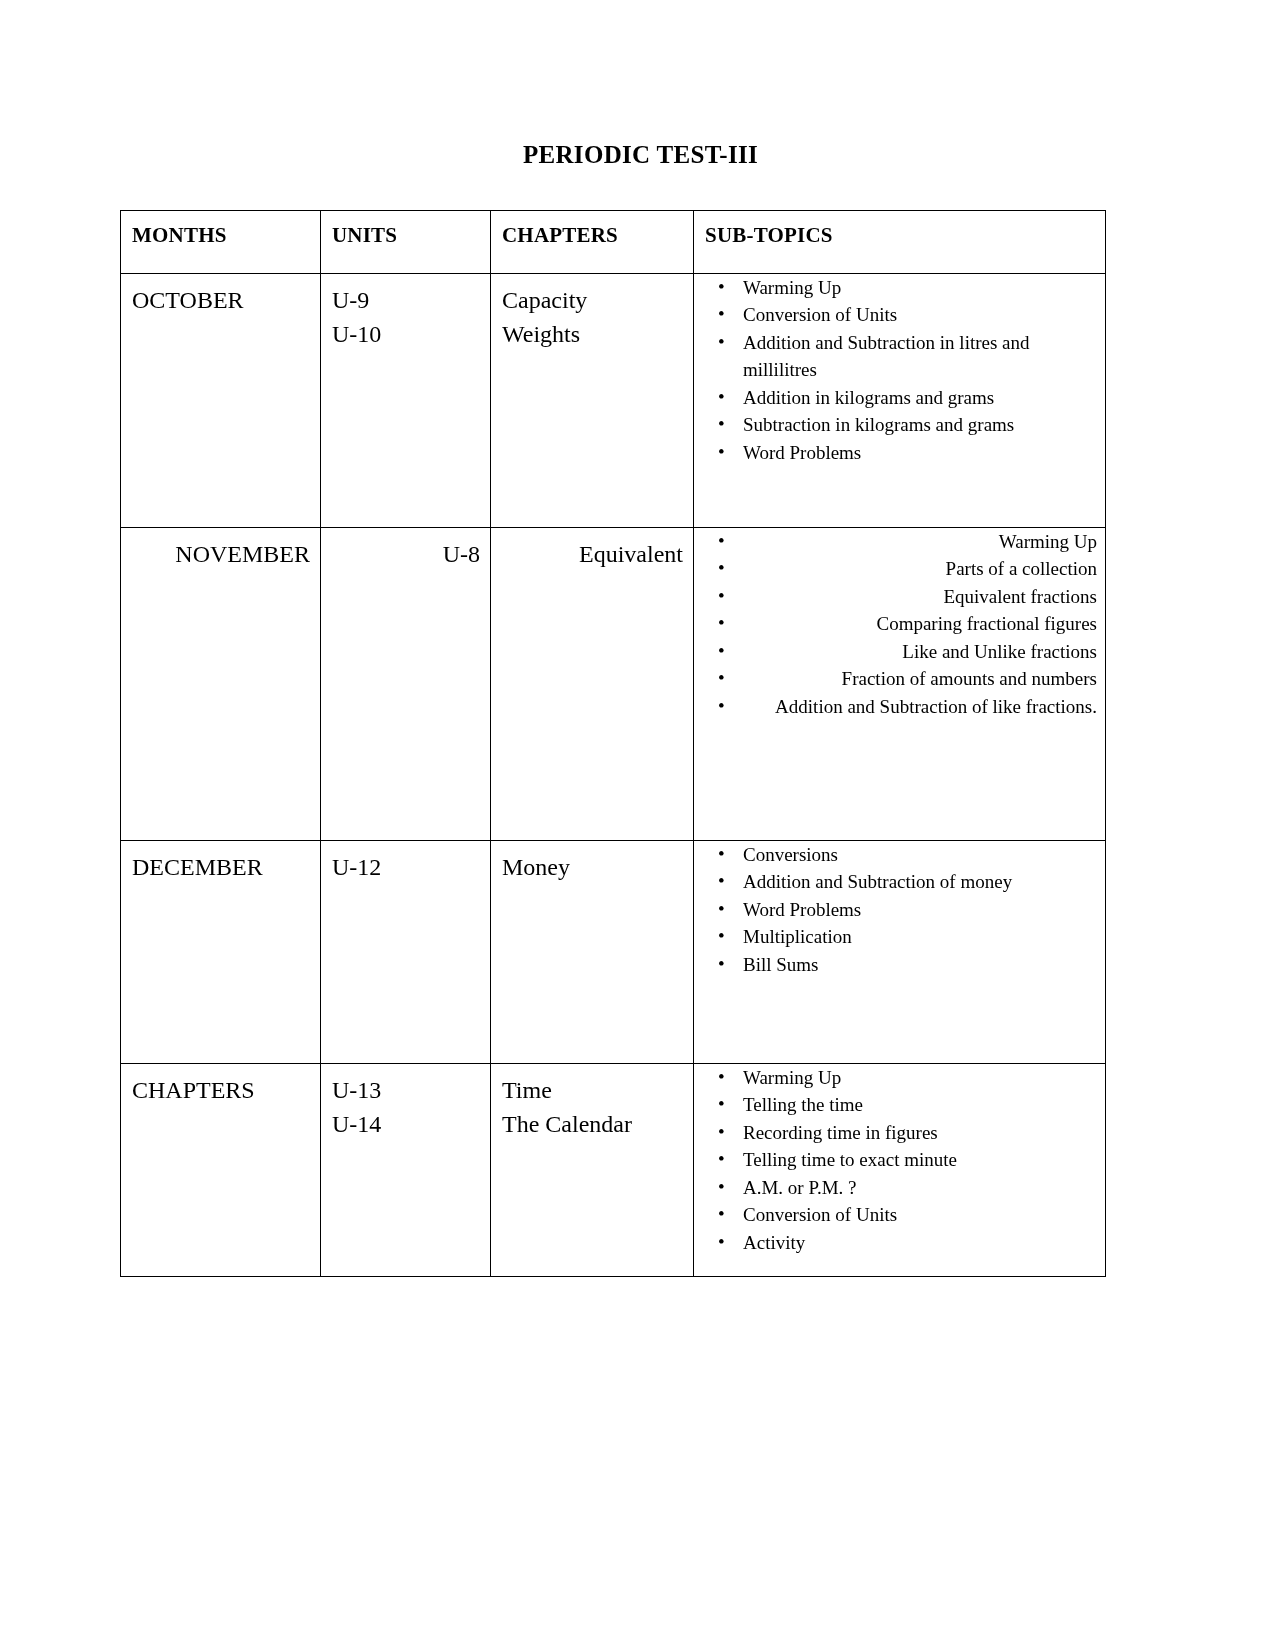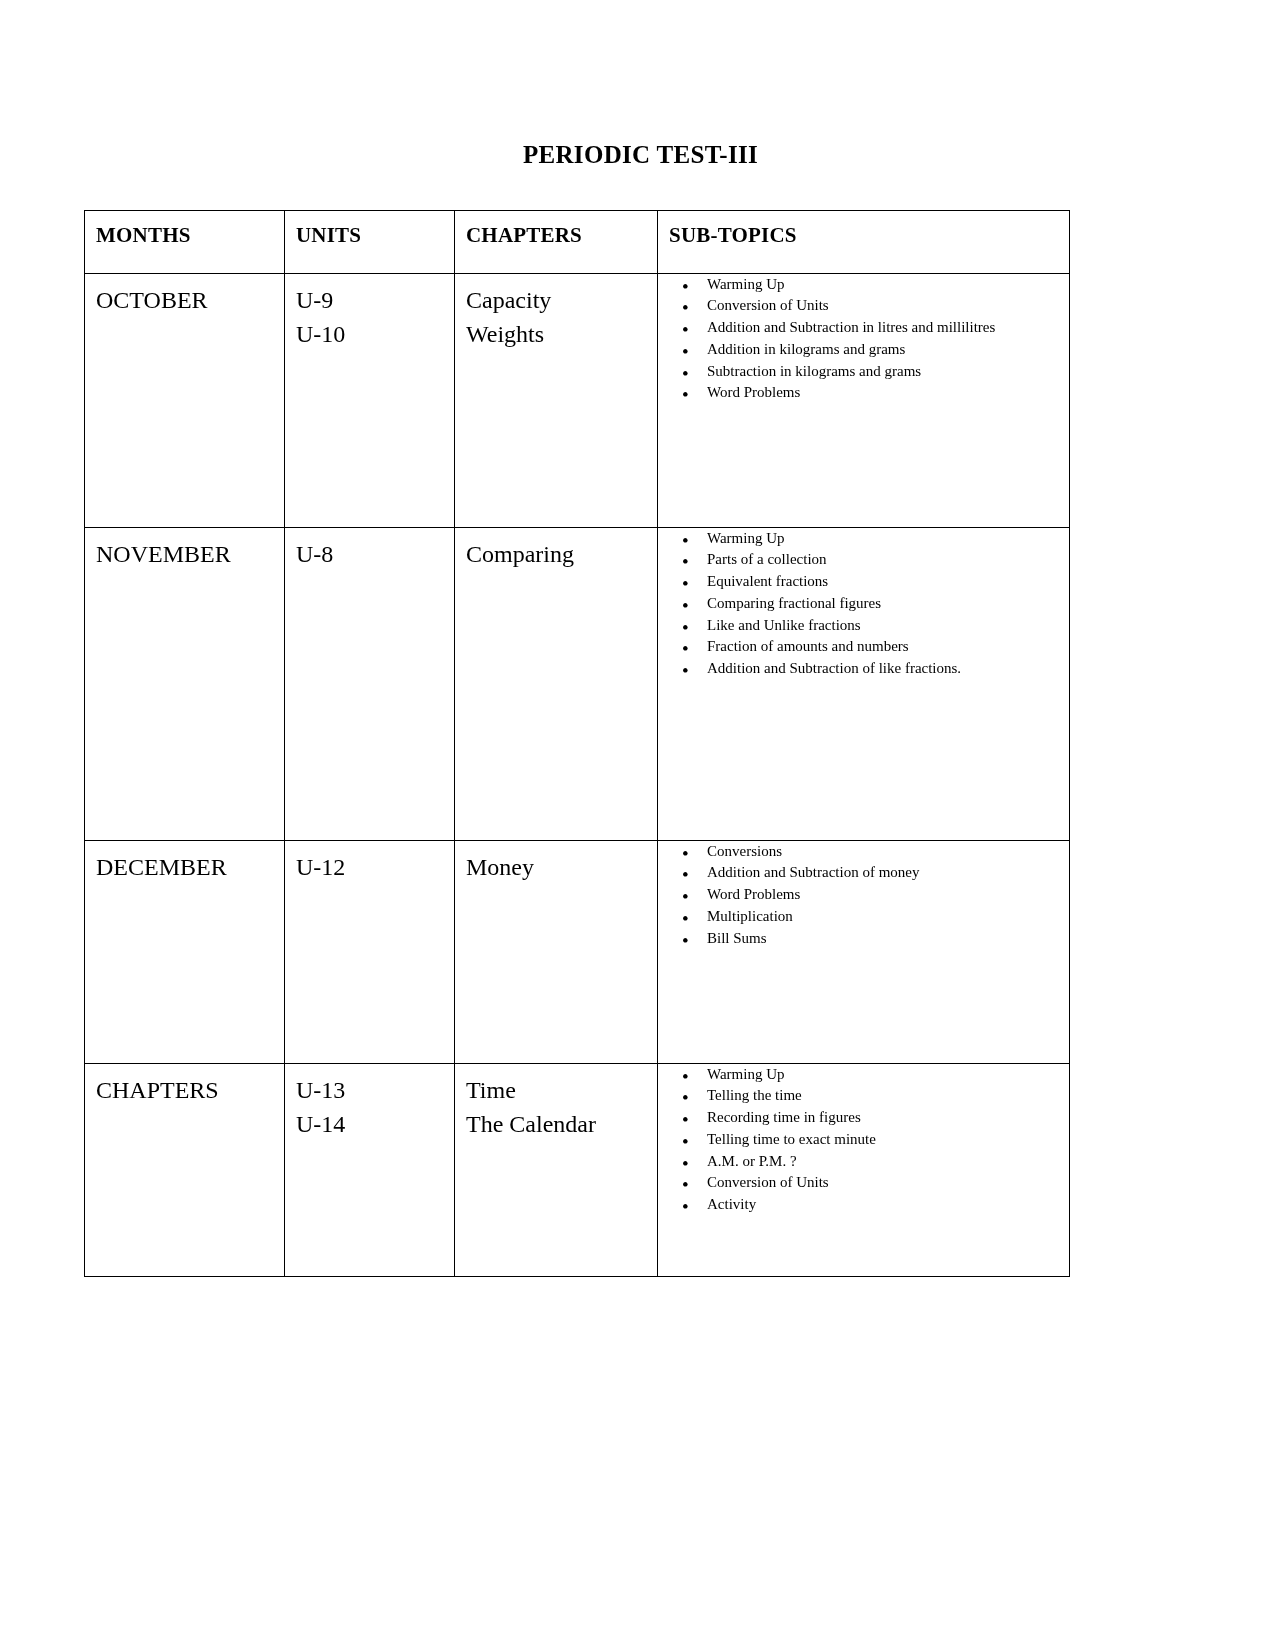--- a/index.html
+++ b/index.html
@@ -28,21 +28,21 @@
     font-size: 25px;
     letter-spacing: 0.3px;
     margin: 0;
     padding-top: 141px;
     padding-left: 6px;
     line-height: 1.1;
   }
   table.syllabus {
     border-collapse: collapse;
     width: 985px;
-    margin-left: 84px;
+    margin-left: 120px;
     margin-top: 41px;
     table-layout: fixed;
   }
   table.syllabus td, table.syllabus th {
     border: 1px solid #000000;
     vertical-align: top;
     padding: 0;
     text-align: left;
   }
   col.c-months  { width: 200px; }
@@ -61,41 +61,41 @@
     letter-spacing: 0.2px;
   }
   .hdr td { height: 62px; }
 
   .line { display: block; white-space: nowrap; }
 
   ul.subtopics {
     margin: 0;
     padding: 0 8px 0 0;
     list-style: none;
-    font-size: 15px;
+    font-size: 19px;
     line-height: 1.45;
   }
   ul.subtopics li {
     position: relative;
     padding-left: 49px;
     margin: 0 0 0 0;
   }
   ul.subtopics li::before {
     content: "\2022";
     position: absolute;
     left: 24px;
     top: -1px;
     font-size: 19px;
     line-height: inherit;
   }
   td.sub-cell { padding-top: 9px; padding-bottom: 10px; }
 
   
   tr.r-october td   { height: 253px; }
-  tr.r-november td  { height: 312px; }
+  tr.r-november td  { height: 312px; text-align: right; }
   tr.r-december td  { height: 222px; }
   tr.r-january td   { height: 212px; }
 </style>
 </head>
 <body>
 
 <div class="page">
 
   <h1 class="doc-title">PERIODIC TEST-III</h1>
 
@@ -158,21 +158,21 @@
               <span class="line">NOVEMBER</span>
             </div>
         </td>
         <td>
           <div class="cell-pad">
             <span class="line">U-8</span>
           </div>
         </td>
         <td>
           <div class="cell-pad">
-            <span class="line">Comparing</span>
+            <span class="line">Equivalent</span>
           </div>
         </td>
         <td class="sub-cell">
           <ul class="subtopics">
             <li>Warming Up</li>
             <li>Parts of a collection</li>
             <li>Equivalent fractions</li>
             <li>Comparing fractional figures</li>
             <li>Like and Unlike fractions</li>
             <li>Fraction of amounts and numbers</li>

